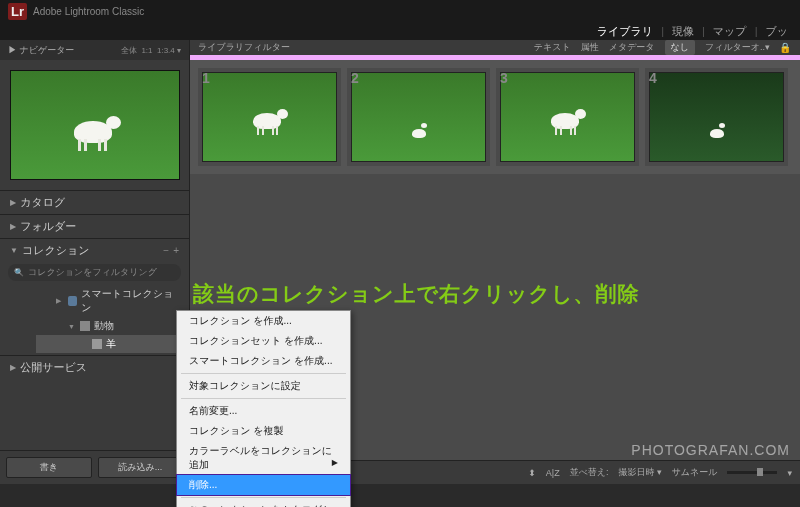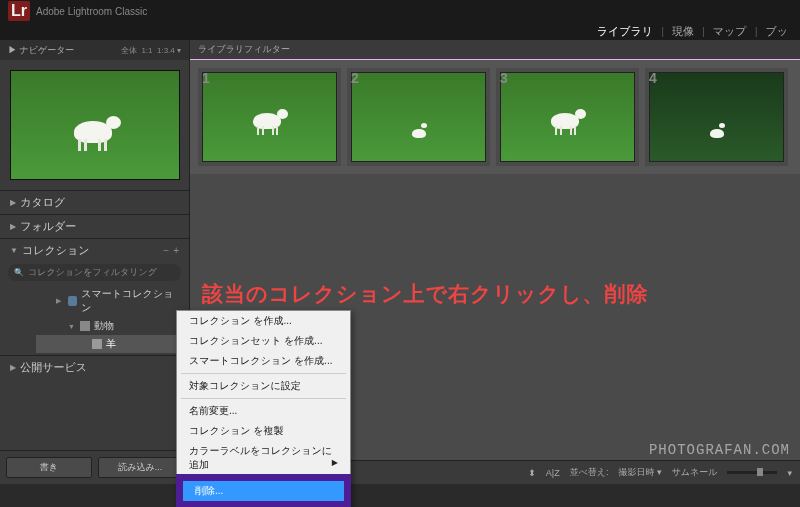--- a/index.html
+++ b/index.html
@@ -1,19 +1,19 @@
 <!DOCTYPE html>
 <html><head>
 <meta charset="utf-8">
 <style>
 * { margin: 0; padding: 0; box-sizing: border-box; font-family: "Hiragino Kaku Gothic Pro", "Meiryo", sans-serif; }
 body { background: #2a2a2a; width: 800px; height: 507px; overflow: hidden; color: #ccc; font-size: 10px; position: relative; }
 
 .titlebar { background: #1a1a1a; height: 22px; display: flex; align-items: center; padding: 0 8px; gap: 6px; }
-.lr-logo { background: #7f1d1d; color: #eee; font-weight: bold; font-size: 16px; padding: 1px 3px; border-radius: 2px; }
+.lr-logo { background: #7f1d1d; color: #eee; font-weight: bold; font-size: 13px; padding: 1px 3px; border-radius: 2px; }
 .title-text { color: #888; font-size: 10px; }
 
 .topnav { background: #1a1a1a; height: 18px; display: flex; align-items: center; justify-content: flex-end; padding: 0 6px; gap: 2px; }
 .topnav span { color: #aaa; font-size: 11px; padding: 0 6px; }
 .topnav .sep { color: #555; padding: 0; }
 .topnav .active { color: #fff; font-weight: normal; }
 
 .main { display: flex; height: 444px; }
 
 .sidebar { width: 190px; background: #3a3a3a; border-right: 1px solid #222; display: flex; flex-direction: column; }
@@ -43,21 +43,21 @@
 .tree-item .tri2 { font-size: 7px; color: #888; width: 8px; }
 .tree-item .ico { width: 10px; height: 10px; background: #777; display: inline-block; }
 .tree-item .ico.smart { background: #5a7a9a; border-radius: 2px; }
 .tree-item .ico.folder { background: #888; }
 .tree-item .ico.coll { background: #999; }
 
 .footer-btns { margin-top: auto; padding: 6px; display: flex; gap: 6px; border-top: 1px solid #222; }
 .footer-btns button { flex: 1; background: #4a4a4a; border: 1px solid #222; color: #ccc; font-size: 9px; padding: 3px 0; border-radius: 2px; cursor: pointer; }
 
 .content { flex: 1; background: #4a4a4a; display: flex; flex-direction: column; position: relative; }
-.filterbar { height: 20px; background: #3a3a3a; display: flex; align-items: center; padding: 0 8px; font-size: 9px; color: #aaa; gap: 10px; border-bottom: 1px solid #f0abfc; }
+.filterbar { height: 20px; background: #3a3a3a; display: flex; align-items: center; padding: 0 8px; font-size: 9px; color: #aaa; gap: 10px; border-bottom: 5px solid #f0abfc; }
 .filterbar .right { margin-left: auto; display: flex; gap: 10px; align-items: center; }
 .filterbar .none { color: #ddd; background: #555; padding: 1px 6px; border-radius: 2px; }
 .filterbar .lock { font-size: 10px; }
 
 .grid { padding: 8px; display: flex; gap: 6px; background: #555; }
 .thumb { position: relative; background: #4a4a4a; padding: 4px; }
 .thumb .num { position: absolute; top: 2px; left: 4px; color: #888; font-size: 14px; font-weight: bold; z-index: 2; }
 .thumb-img { width: 135px; height: 90px; background: linear-gradient(to bottom, #3a7a2a 0%, #4a9a3a 100%); position: relative; border: 1px solid #222; }
 .thumb-img.dark { background: linear-gradient(to bottom, #1a3a1a 0%, #2a5a2a 100%); }
 .thumb-img .lamb { width: 40px; height: 32px; left: 45px; top: 32px; }
@@ -66,29 +66,29 @@
 .thumb-img .lamb-leg { width: 2px; height: 9px; top: 21px; }
 .thumb-img.small-lamb .lamb { width: 20px; height: 16px; left: 55px; top: 48px; }
 .thumb-img.small-lamb .lamb-body { width: 14px; height: 9px; }
 .thumb-img.small-lamb .lamb-head { width: 6px; height: 5px; left: 14px; top: 2px; }
 
 .toolbar { height: 24px; background: #3a3a3a; border-top: 1px solid #222; display: flex; align-items: center; padding: 0 8px; font-size: 9px; color: #aaa; gap: 8px; margin-top: auto; }
 .toolbar .right { margin-left: auto; display: flex; gap: 10px; align-items: center; }
 .toolbar .slider { width: 50px; height: 3px; background: #222; position: relative; }
 .toolbar .slider::after { content: ""; position: absolute; width: 6px; height: 8px; background: #888; top: -3px; left: 30px; }
 
-.annotation { position: absolute; top: 280px; left: 202px; font-size: 21px; color: #ef4444; font-weight: bold; z-index: 20; letter-spacing: 1px; }
+.annotation { position: absolute; top: 280px; left: 193px; font-size: 21px; color: #84cc16; font-weight: bold; z-index: 20; letter-spacing: 1px; }
 
 .ctxmenu { position: absolute; top: 310px; left: 176px; width: 175px; background: #f0f0f0; border: 1px solid #888; box-shadow: 2px 2px 6px rgba(0,0,0,0.4); z-index: 15; font-size: 10px; color: #222; }
 .ctxmenu-item { padding: 3px 12px; cursor: pointer; }
-.ctxmenu-item.hl { background: #3399ff; color: #fff; border: 7px solid #4c1d95; margin: -1px; position: relative; }
+.ctxmenu-item.hl { background: #3399ff; color: #fff; border: 1px solid #4c1d95; margin: -1px; position: relative; }
 .ctxmenu-sep { height: 1px; background: #ccc; margin: 2px 4px; }
 .ctxmenu-item .arrow { float: right; font-size: 8px; }
 
-.watermark { position: absolute; bottom: 26px; right: 10px; color: rgba(255,255,255,0.5); font-size: 14px; font-family: Liberation Mono, monospace; letter-spacing: 1px; z-index: 5; }
+.watermark { position: absolute; bottom: 26px; right: 10px; color: rgba(255,255,255,0.5); font-size: 14px; font-family: Liberation Sans, sans-serif; letter-spacing: 1px; z-index: 5; }
 </style>
 </head>
 <body>
 
 <div class="titlebar">
   <span class="lr-logo">Lr</span>
   <span class="title-text">Adobe Lightroom Classic</span>
 </div>
 
 <div class="topnav">
@@ -169,20 +169,28 @@
 
     <div class="footer-btns">
       <button>書き</button>
       <button>読み込み...</button>
     </div>
   </div>
 
   <div class="content">
     <div class="filterbar">
       <span>ライブラリフィルター</span>
+      <span class="right">
+        <span>テキスト</span>
+        <span>属性</span>
+        <span>メタデータ</span>
+        <span class="none">なし</span>
+        <span>フィルターオ..▾</span>
+        <span class="lock">🔒</span>
+      </span>
     </div>
 
     <div class="grid">
       <div class="thumb">
           <span class="num">1</span>
           <div class="thumb-img">
             <div class="lamb">
               <div class="lamb-body"></div>
               <div class="lamb-head"></div>
               <div class="lamb-leg" style="left:9px"></div>

